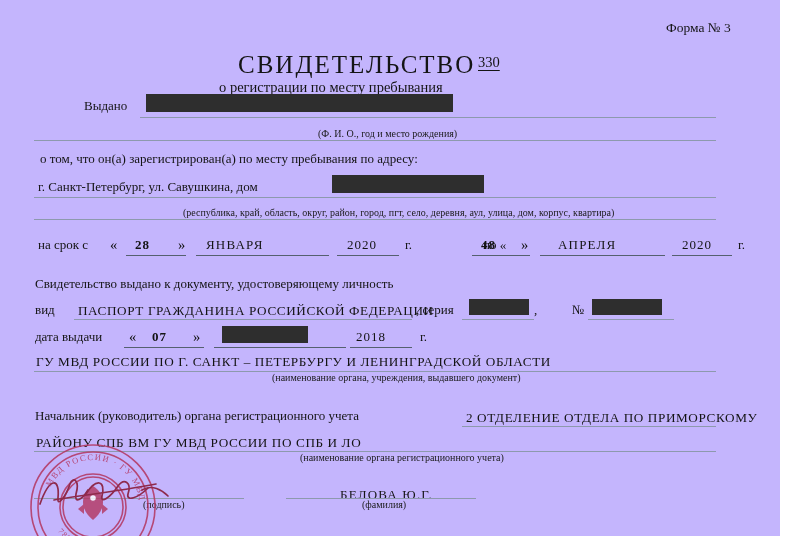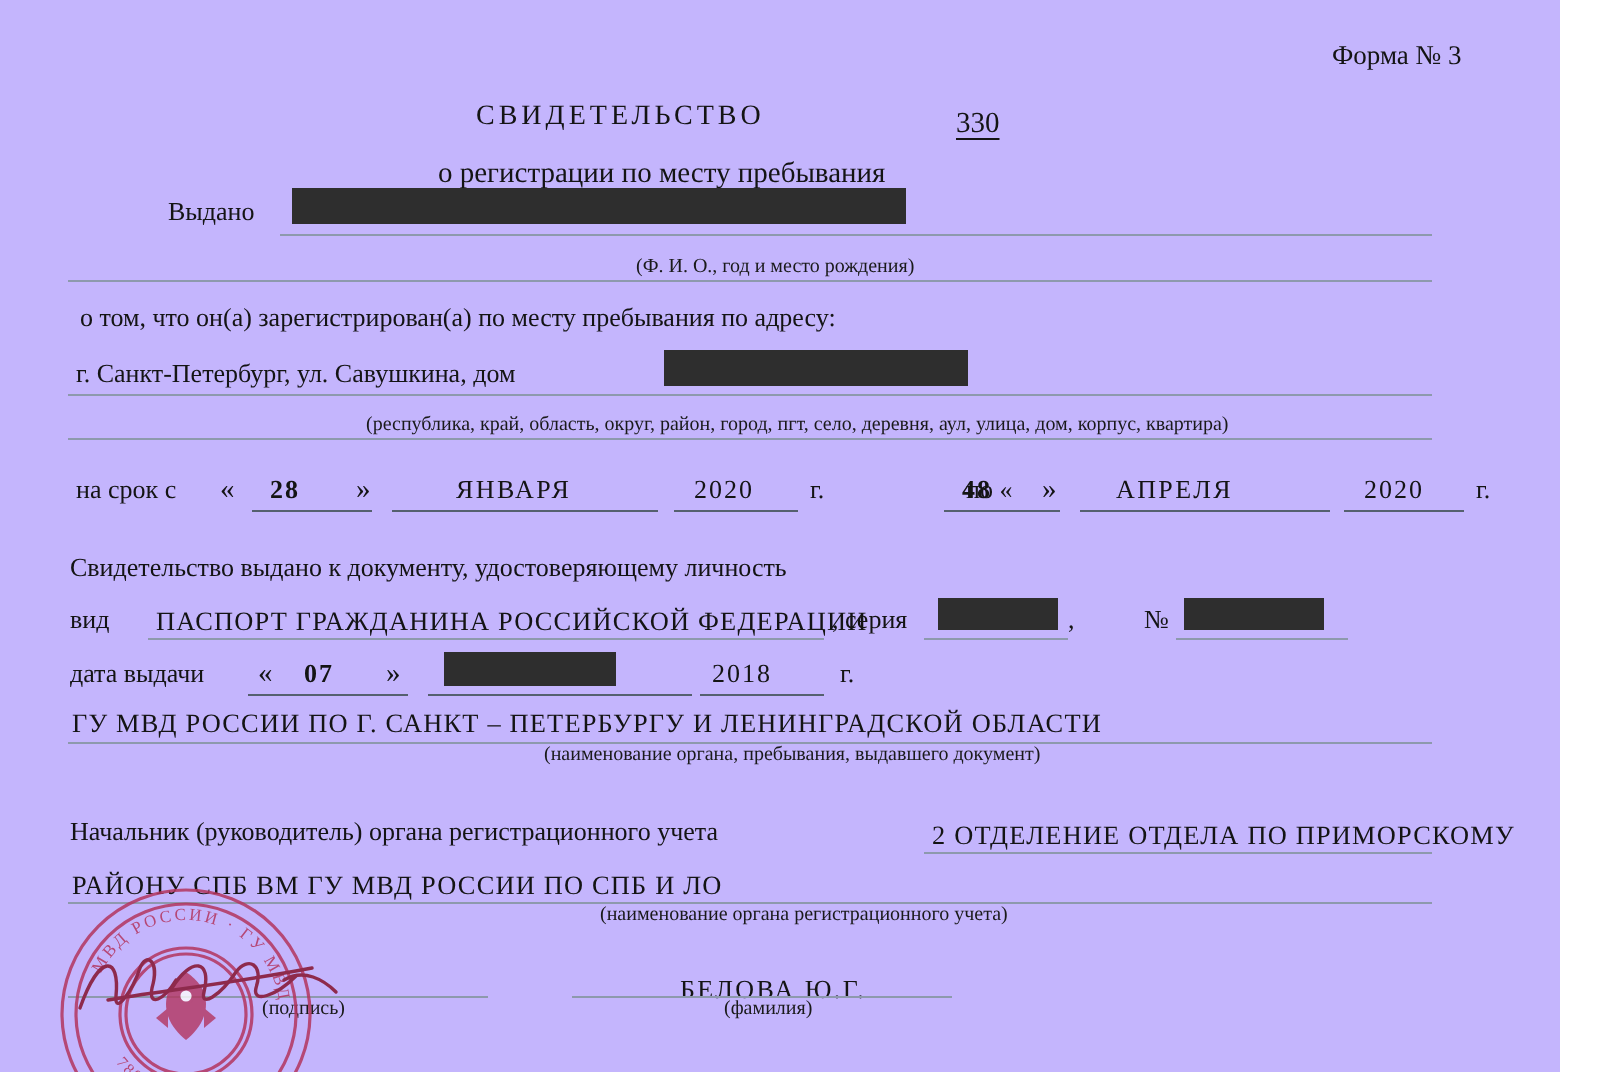--- a/index.html
+++ b/index.html
@@ -36,21 +36,21 @@
     position: absolute;
     height: 1px;
     background: #8d99ad;
   }
   .rule.dark { background: #55606f; }
   .redact {
     position: absolute;
     background: #2e2e2e;
   }
   .big {
-    font-size: 14px;
+    font-size: 25px;
     letter-spacing: 2.0px;
   }
   .sub {
     font-size: 14.5px;
   }
   .body {
     font-size: 13px;
   }
   .small-caps-line {
     font-size: 13.2px;
@@ -112,21 +112,21 @@
 
   <div class="rule" style="left:34px; top:219px; width:682px;"></div>
   <div class="t caption" style="left:183px; top:208px;">(республика, край, область, округ, район, город, пгт, село, деревня, аул, улица, дом, корпус, квартира)</div>
 
   <div class="t body" style="left:38px; top:238px;">на срок с</div>
   <div class="t quote" style="left:110px; top:238px;">«</div>
   <div class="t body" style="left:135px; top:238px; font-weight:bold; letter-spacing:1px;">28</div>
   <div class="t quote" style="left:178px; top:238px;">»</div>
   <div class="rule dark" style="left:126px; top:255px; width:60px;"></div>
 
-  <div class="t body" style="left:228px; top:238px; letter-spacing:1.2px;">ЯНВАРЯ</div>
+  <div class="t body" style="left:206px; top:238px; letter-spacing:1.2px;">ЯНВАРЯ</div>
   <div class="rule dark" style="left:196px; top:255px; width:133px;"></div>
 
   <div class="t body" style="left:347px; top:238px; letter-spacing:1px;">2020</div>
   <div class="rule dark" style="left:337px; top:255px; width:62px;"></div>
   <div class="t body" style="left:405px; top:238px;">г.</div>
 
   <div class="t body" style="left:435px; top:238px;margin-left:48px;">по «</div>
   <div class="t body" style="left:481px; top:238px; font-weight:bold; letter-spacing:1px;">48</div>
   <div class="t quote" style="left:521px; top:238px;">»</div>
   <div class="rule dark" style="left:472px; top:255px; width:58px;"></div>
@@ -159,32 +159,32 @@
 
   <div class="redact" style="left:222px; top:326px; width:86px; height:17px;"></div>
   <div class="rule dark" style="left:214px; top:347px; width:132px;"></div>
 
   <div class="t body" style="left:356px; top:330px; letter-spacing:1px;">2018</div>
   <div class="rule dark" style="left:350px; top:347px; width:62px;"></div>
   <div class="t body" style="left:420px; top:330px;">г.</div>
 
   <div class="t small-caps-line" style="left:36px; top:355px;">ГУ  МВД  РОССИИ  ПО  Г. САНКТ – ПЕТЕРБУРГУ  И  ЛЕНИНГРАДСКОЙ ОБЛАСТИ</div>
   <div class="rule" style="left:34px; top:371px; width:682px;"></div>
-  <div class="t caption" style="left:272px; top:373px;">(наименование органа, пребывания, выдавшего документ)</div>
+  <div class="t caption" style="left:272px; top:373px;">(наименование органа, учреждения, выдавшего документ)</div>
 
   <div class="t body" style="left:35px; top:409px;">Начальник (руководитель) органа регистрационного учета</div>
   <div class="t small-caps-line" style="left:466px; top:411px;">2 ОТДЕЛЕНИЕ ОТДЕЛА  ПО ПРИМОРСКОМУ</div>
   <div class="rule" style="left:462px; top:426px; width:254px;"></div>
 
   <div class="t small-caps-line" style="left:36px; top:436px;">РАЙОНУ  СПБ ВМ  ГУ  МВД РОССИИ  ПО  СПБ  И  ЛО</div>
   <div class="rule" style="left:34px; top:451px; width:682px;"></div>
   <div class="t caption" style="left:288px; top:453px;padding-left:12px;">(наименование органа регистрационного учета)</div>
 
   <div class="rule" style="left:34px; top:498px; width:210px;"></div>
-  <div class="t caption" style="left:99px; top:500px;padding-left:32px;">(подпись)</div>
+  <div class="t caption" style="left:111px; top:500px;padding-left:32px;">(подпись)</div>
 
   <div class="t body" style="left:340px; top:488px; letter-spacing:1.2px;">БЕЛОВА Ю.Г.</div>
   <div class="rule" style="left:286px; top:498px; width:190px;"></div>
   <div class="t caption" style="left:362px; top:500px;">(фамилия)</div>
 
   <svg id="stamp" viewBox="0 0 130 130">
     <g fill="none" stroke="#b3355f" stroke-width="1.6" opacity="0.85">
       <circle cx="65" cy="65" r="62"></circle>
       <circle cx="65" cy="65" r="55"></circle>
       <circle cx="65" cy="65" r="33"></circle>

